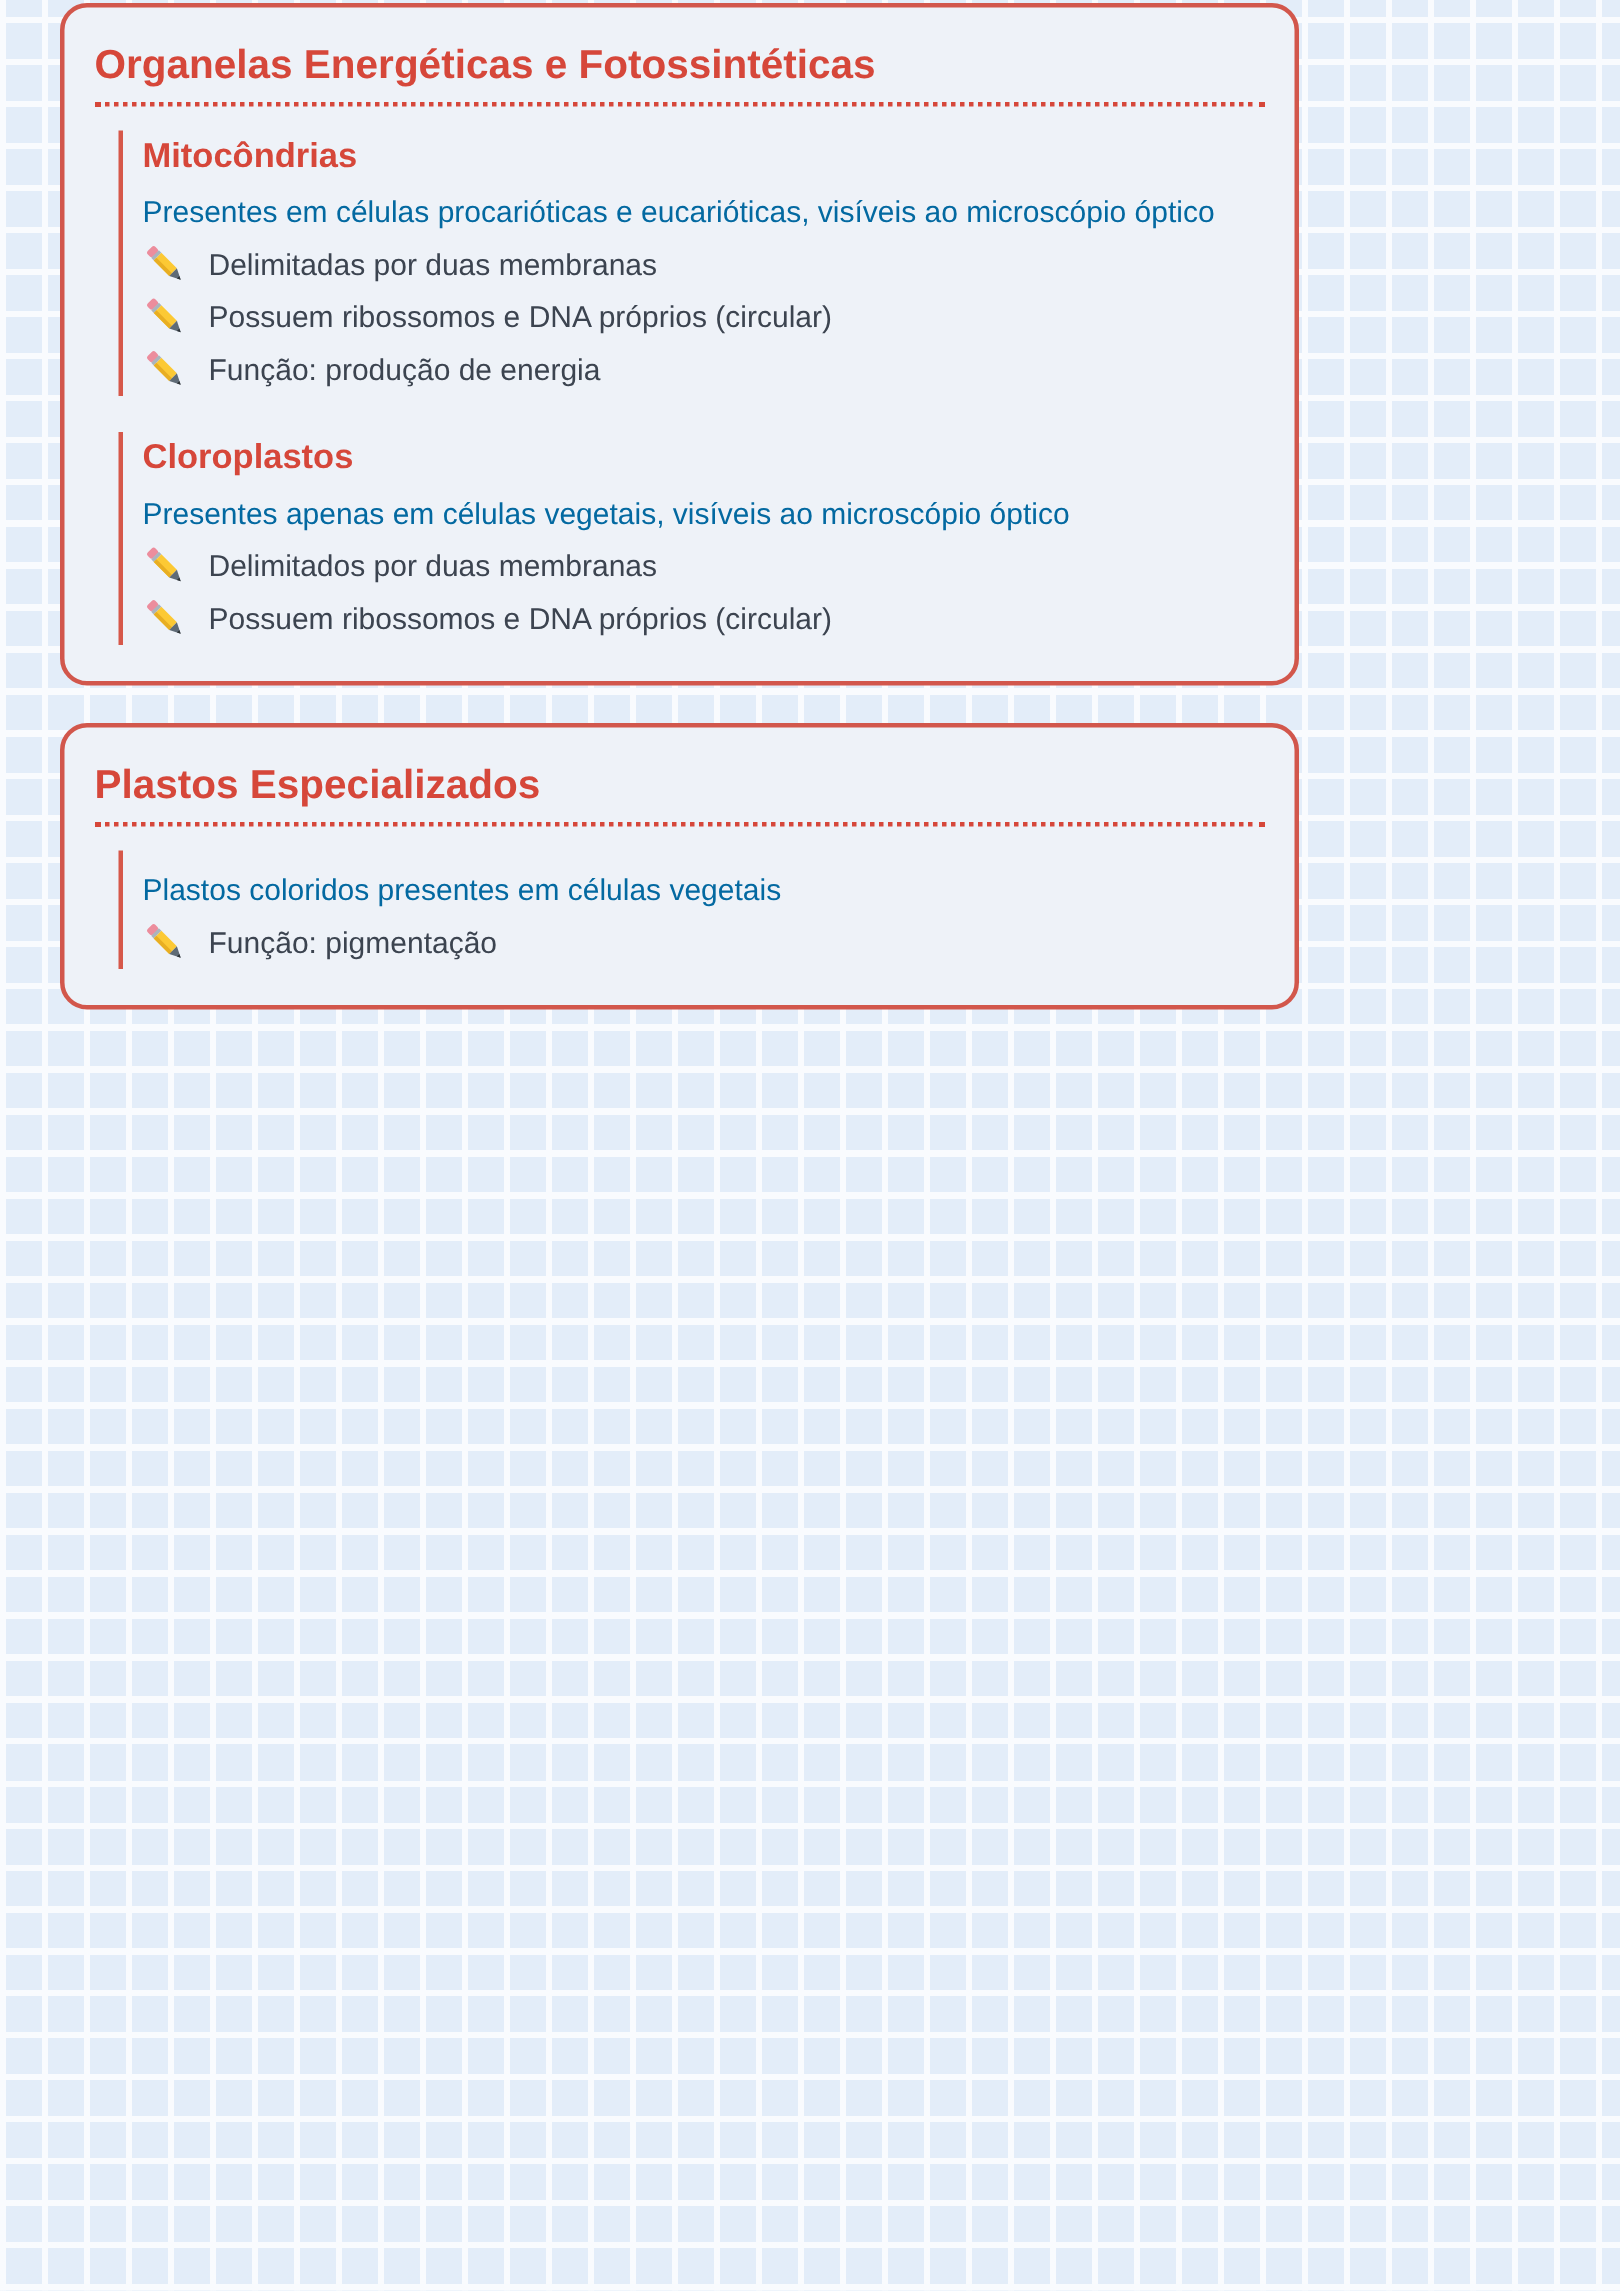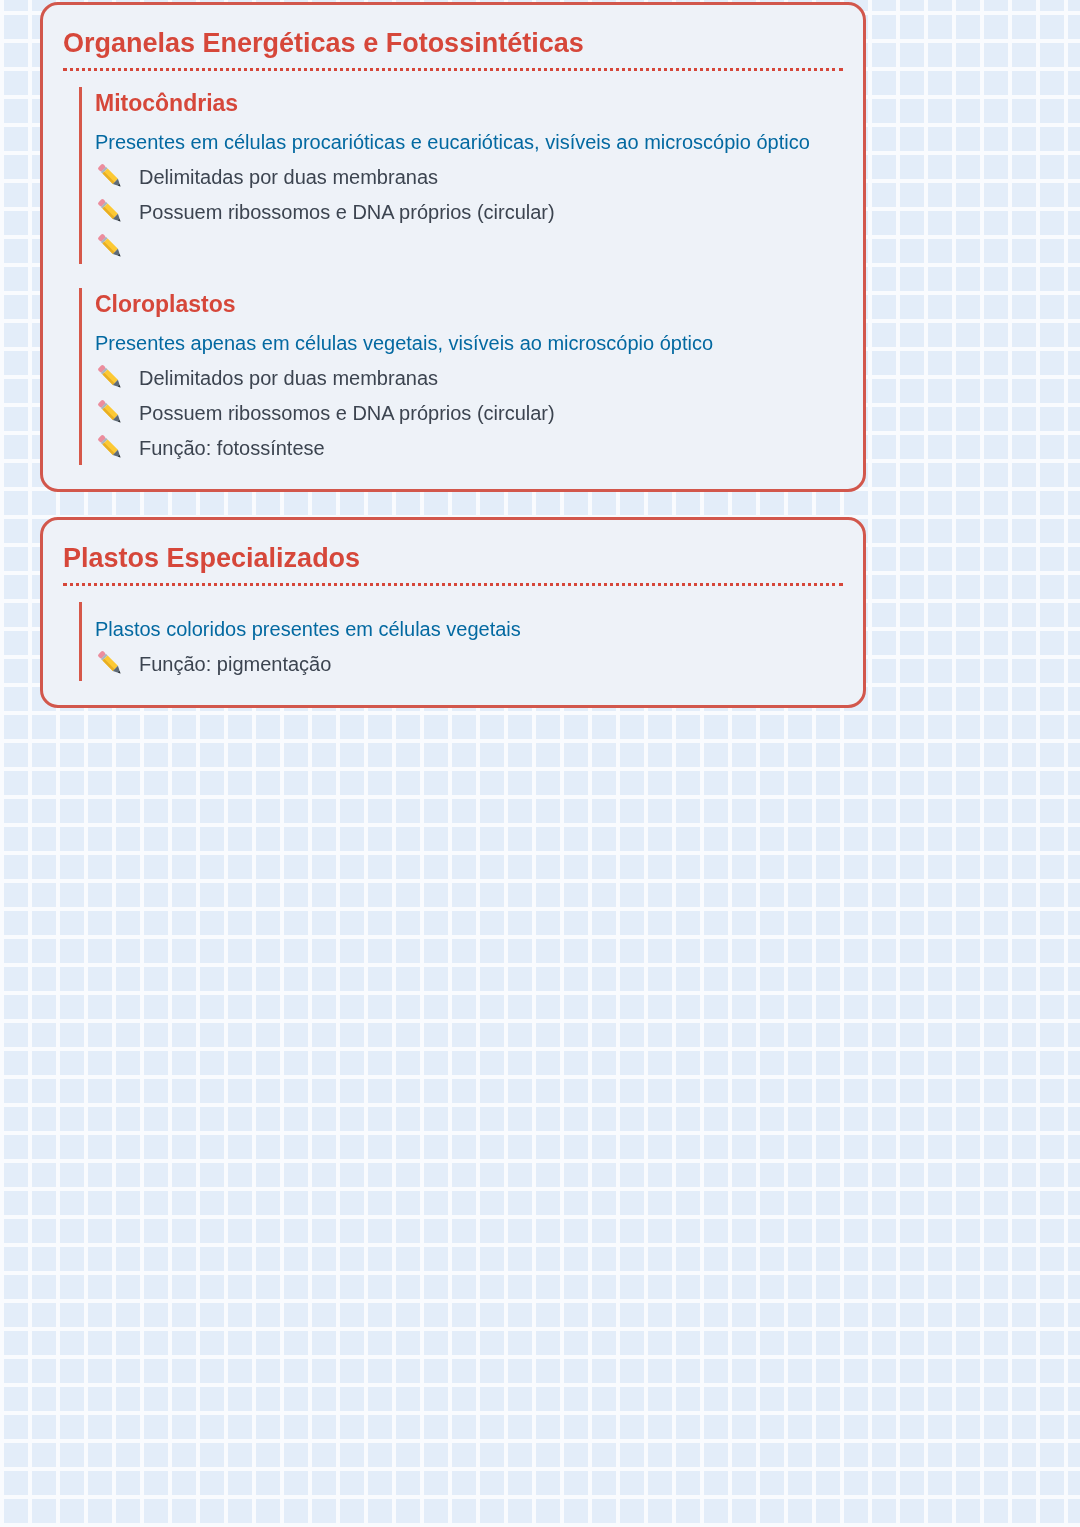--- a/index.html
+++ b/index.html
@@ -110,20 +110,21 @@
           <svg class="bullet-icon" viewBox="0 0 27 27" xmlns="http://www.w3.org/2000/svg" aria-hidden="true">
     <g transform="rotate(45 13.5 13.5)">
       <rect x="-1.5" y="9.9" width="5.2" height="7.2" rx="1.8" fill="#ec8d9d"></rect>
       <rect x="3.4" y="9.9" width="2.4" height="7.2" fill="#aab4bd"></rect>
       <rect x="5.8" y="9.9" width="14.6" height="7.2" fill="#fcc934"></rect>
       <rect x="5.8" y="14.6" width="14.6" height="2.5" fill="#e8ae22"></rect>
       <path d="M20.4 9.9 L27.6 13.5 L20.4 17.1 Z" fill="#5f6b76"></path>
       <path d="M25.2 12.3 L27.6 13.5 L25.2 14.7 Z" fill="#2e3438"></path>
     </g>
   </svg>
+          <span class="bullet-text">Função: produção de energia</span>
         </div>
       </div>
     </div>
 
     <div class="section">
       <h2 class="section-heading">Cloroplastos</h2>
       <p class="section-desc">Presentes apenas em células vegetais, visíveis ao microscópio óptico</p>
       <div class="bullets">
         <div class="bullet-row">
           <svg class="bullet-icon" viewBox="0 0 27 27" xmlns="http://www.w3.org/2000/svg" aria-hidden="true">
@@ -144,33 +145,20 @@
       <rect x="-1.5" y="9.9" width="5.2" height="7.2" rx="1.8" fill="#ec8d9d"></rect>
       <rect x="3.4" y="9.9" width="2.4" height="7.2" fill="#aab4bd"></rect>
       <rect x="5.8" y="9.9" width="14.6" height="7.2" fill="#fcc934"></rect>
       <rect x="5.8" y="14.6" width="14.6" height="2.5" fill="#e8ae22"></rect>
       <path d="M20.4 9.9 L27.6 13.5 L20.4 17.1 Z" fill="#5f6b76"></path>
       <path d="M25.2 12.3 L27.6 13.5 L25.2 14.7 Z" fill="#2e3438"></path>
     </g>
   </svg>
           <span class="bullet-text">Possuem ribossomos e DNA próprios (circular)</span>
         </div>
-        <div class="bullet-row">
-          <svg class="bullet-icon" viewBox="0 0 27 27" xmlns="http://www.w3.org/2000/svg" aria-hidden="true">
-    <g transform="rotate(45 13.5 13.5)">
-      <rect x="-1.5" y="9.9" width="5.2" height="7.2" rx="1.8" fill="#ec8d9d"></rect>
-      <rect x="3.4" y="9.9" width="2.4" height="7.2" fill="#aab4bd"></rect>
-      <rect x="5.8" y="9.9" width="14.6" height="7.2" fill="#fcc934"></rect>
-      <rect x="5.8" y="14.6" width="14.6" height="2.5" fill="#e8ae22"></rect>
-      <path d="M20.4 9.9 L27.6 13.5 L20.4 17.1 Z" fill="#5f6b76"></path>
-      <path d="M25.2 12.3 L27.6 13.5 L25.2 14.7 Z" fill="#2e3438"></path>
-    </g>
-  </svg>
-          <span class="bullet-text">Função: fotossíntese</span>
-        </div>
       </div>
     </div>
   </section>
 
   <section class="card card-2">
     <h1 class="card-title">Plastos Especializados</h1>
 
     <div class="section">
       <p class="section-desc">Plastos coloridos presentes em células vegetais</p>
       <div class="bullets">

